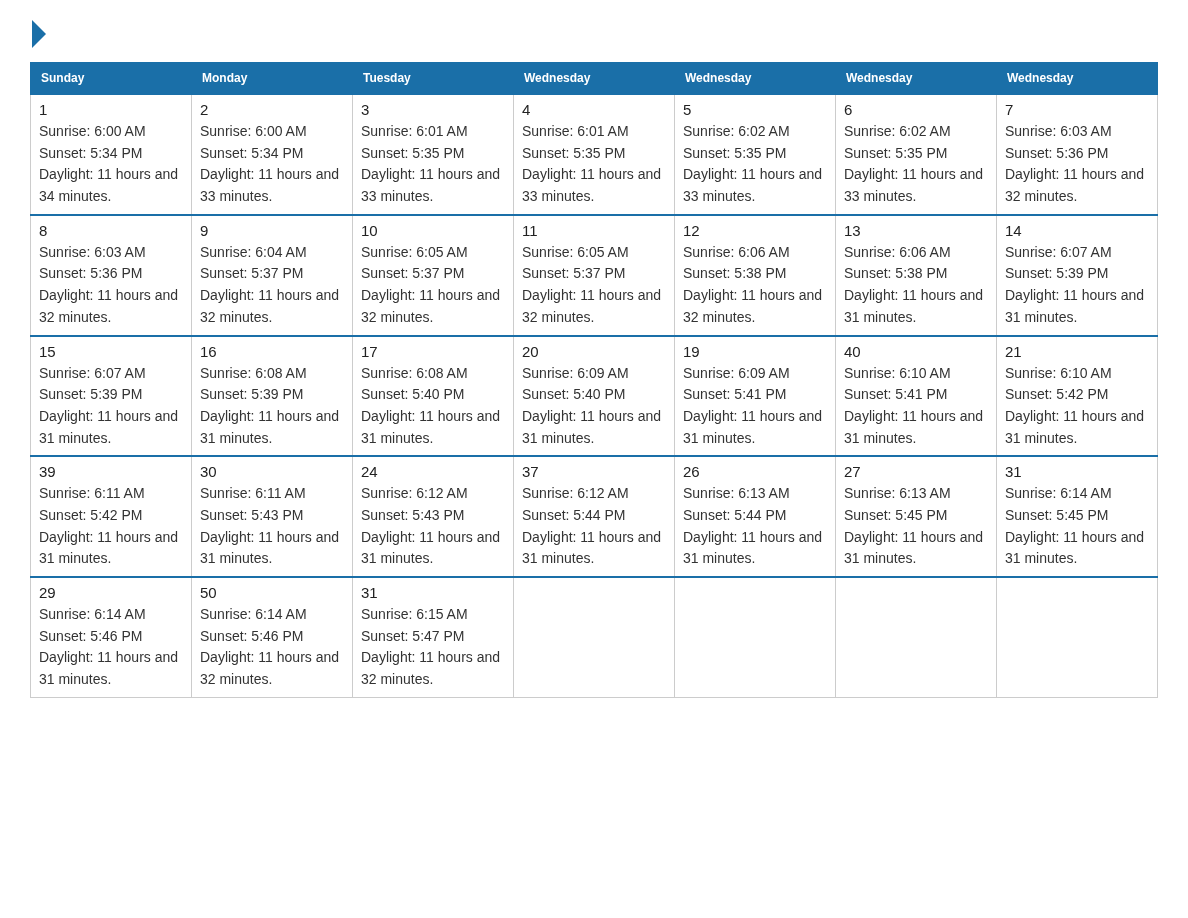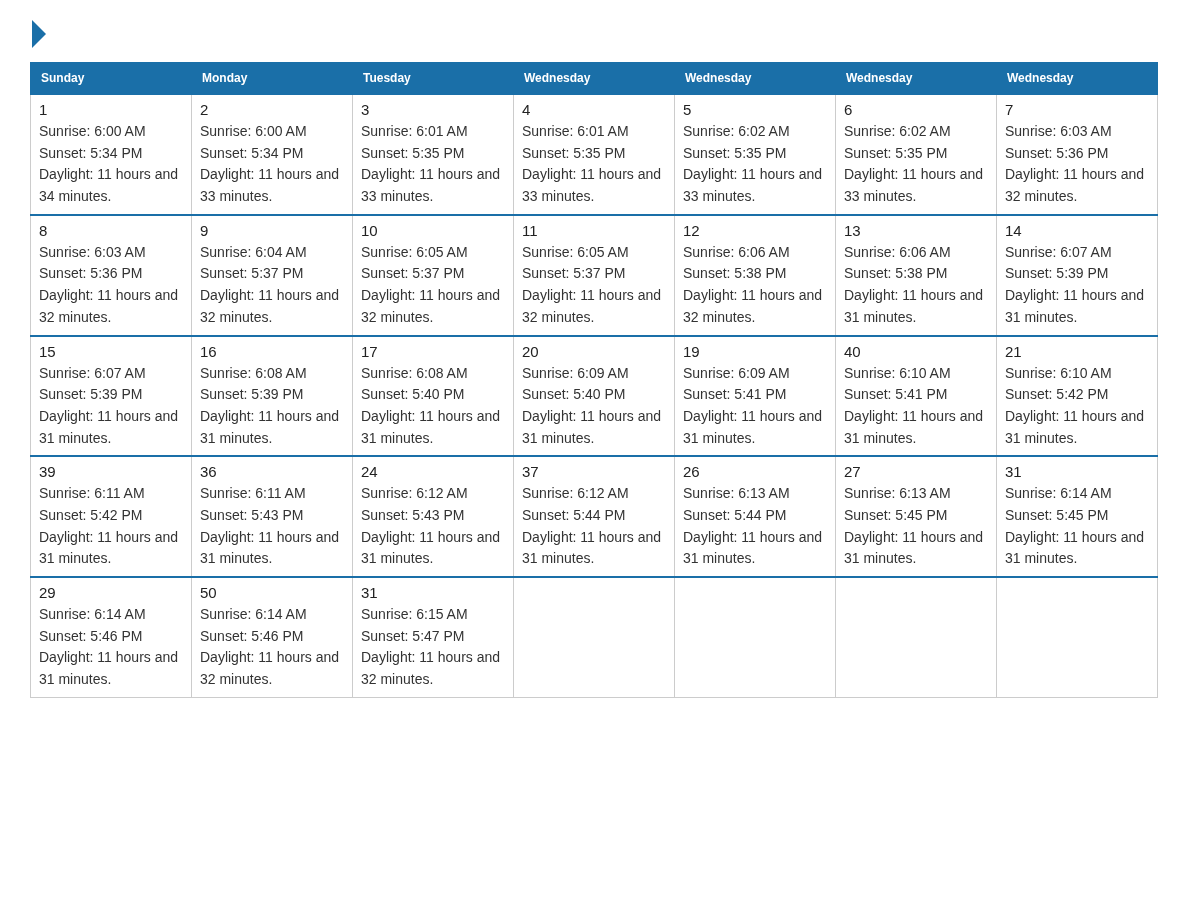--- a/index.html
+++ b/index.html
@@ -215,21 +215,21 @@
           <span class="day-number">21</span>
           <span class="day-info">Sunrise: 6:10 AM<br>Sunset: 5:42 PM<br>Daylight: 11 hours and 31 minutes.</span>
         </td>
       </tr>
       <tr>
         <td>
           <span class="day-number">39</span>
           <span class="day-info">Sunrise: 6:11 AM<br>Sunset: 5:42 PM<br>Daylight: 11 hours and 31 minutes.</span>
         </td>
         <td>
-          <span class="day-number">36</span>
+          <span class="day-number">30</span>
           <span class="day-info">Sunrise: 6:11 AM<br>Sunset: 5:43 PM<br>Daylight: 11 hours and 31 minutes.</span>
         </td>
         <td>
           <span class="day-number">24</span>
           <span class="day-info">Sunrise: 6:12 AM<br>Sunset: 5:43 PM<br>Daylight: 11 hours and 31 minutes.</span>
         </td>
         <td>
           <span class="day-number">37</span>
           <span class="day-info">Sunrise: 6:12 AM<br>Sunset: 5:44 PM<br>Daylight: 11 hours and 31 minutes.</span>
         </td>

